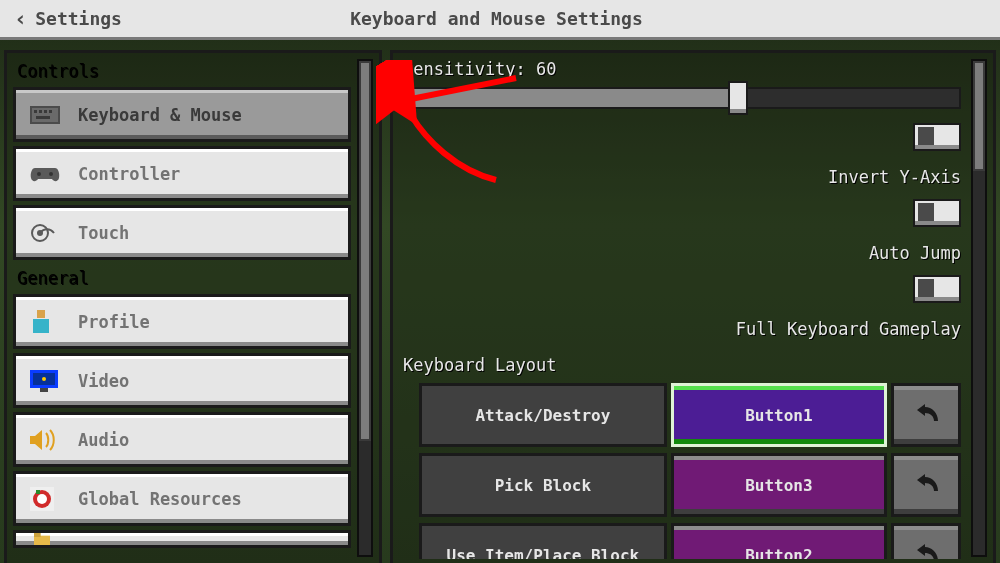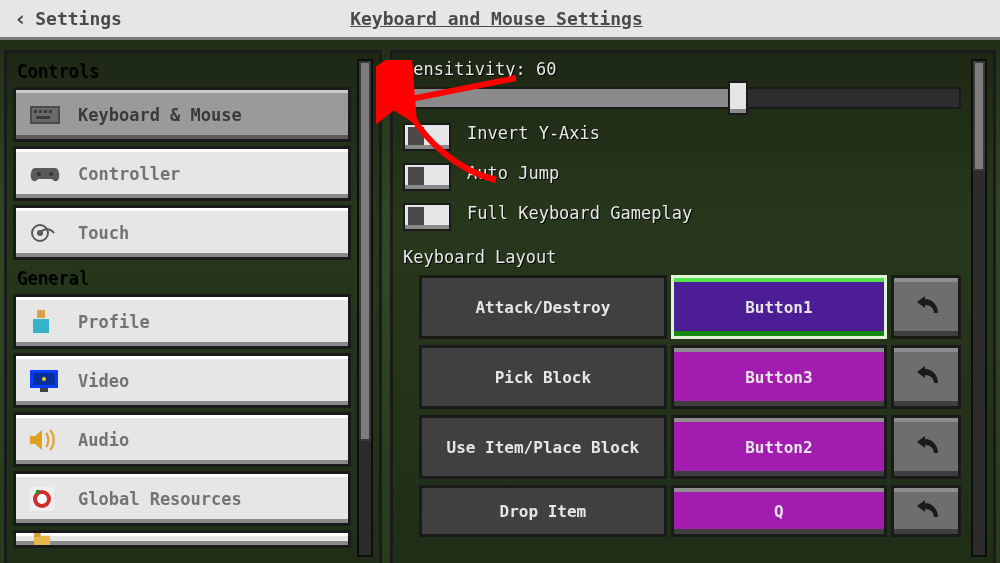--- a/index.html
+++ b/index.html
@@ -18,21 +18,20 @@
     display:flex; align-items:center; gap:8px;
     padding:0 14px; height:100%;
     color:#4a4a4a; font-size:18px; font-weight:bold;
     cursor:pointer;
   }
   .back-chevron { font-size:22px; color:#4a4a4a; }
   .topbar-title {
     position:absolute; left:0; right:7px; text-align:center;
     color:#4a4a4a; font-size:18px; font-weight:bold;
     pointer-events:none;
-    text-decoration:underline;
   }
 
   
   .columns {
     position:absolute; top:46px; left:0; right:0; bottom:0;
     display:flex; z-index:2;
   }
   .panel-border {
     border:3px solid #1a1a1a;
     background: rgba(20,25,15,0.35);
@@ -81,41 +80,41 @@
     display:flex;
   }
   .slider .track .fill { background:#8a8a8a; border:2px solid #1a1a1a; }
   .slider .track .empty{ background:#2d2d2d; border:2px solid #1a1a1a; border-left:none; }
   .slider .knob {
     position:absolute; top:-6px; width:20px; height:34px;
     background:#e6e6e6; border:2px solid #1a1a1a;
     box-shadow: inset 0 -4px 0 #8a8a8a;
   }
 
-  .toggle-row { display:flex; align-items:flex-start; gap:16px; margin:0 4px 12px 4px; }
+  .toggle-row { display:flex; align-items:flex-end; gap:16px; margin:0 4px 12px 4px;flex-direction:column; }
   .toggle {
     width:48px; height:28px; background:#e6e6e6;
     border:2px solid #1a1a1a; position:relative;
     box-shadow: inset 0 -4px 0 #8a8a8a; cursor:pointer;
   }
   .toggle .nub {
     position:absolute; top:2px; width:16px; height:18px;
     background:#4a4a4a;
   }
   .toggle.off .nub { left:3px; }
   .toggle-label { color:#e8e8e8; font-size:17px; text-shadow:1px 1px 0 #000; }
 
   
   .kb-row { display:flex; gap:4px; margin:0 4px 6px 4px; height:64px; }
   .kb-cell {
     border:3px solid #1a1a1a; display:flex; align-items:center; justify-content:center;
     color:#e6e6e6; font-size:16px; font-weight:bold;
   }
   .kb-label { flex:1.15; background:#404040;margin-left:16px; }
-  .kb-bind  { flex:1; background:#a21caf; cursor:pointer; box-shadow: inset 0 -5px 0 #3e3e3e, inset 0 4px 0 #8d8d8d; }
+  .kb-bind  { flex:1; background:#701a75; cursor:pointer; box-shadow: inset 0 -5px 0 #3e3e3e, inset 0 4px 0 #8d8d8d; }
   .kb-bind.active { background:#4c1d95; border-color:#dff3d6; box-shadow: inset 0 -5px 0 #138a0d, inset 0 4px 0 #56e04d; }
   .kb-reset { width:70px; background:#6e6e6e; cursor:pointer; box-shadow: inset 0 -5px 0 #3e3e3e, inset 0 4px 0 #8d8d8d; }
 
   
   .annot { position:absolute; z-index:5; pointer-events:none; }
 
 </style>
 </head>
 <body>
 

